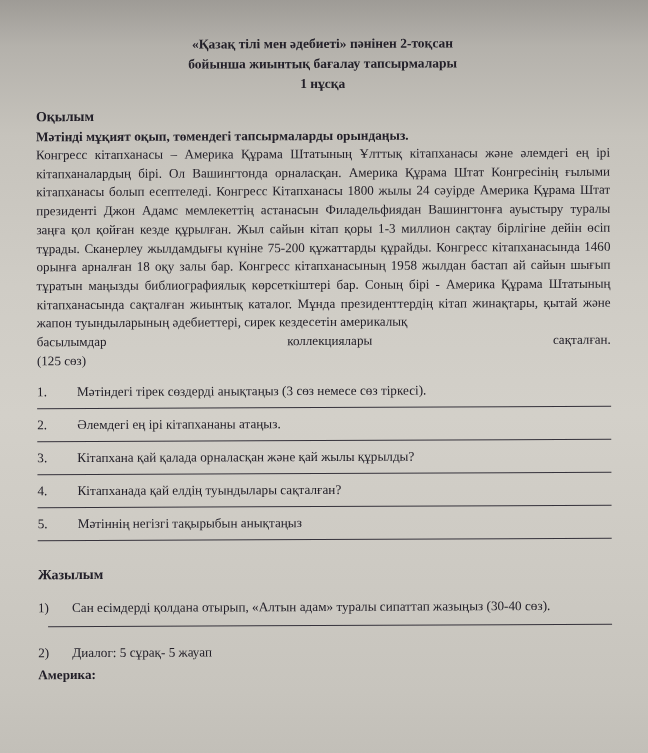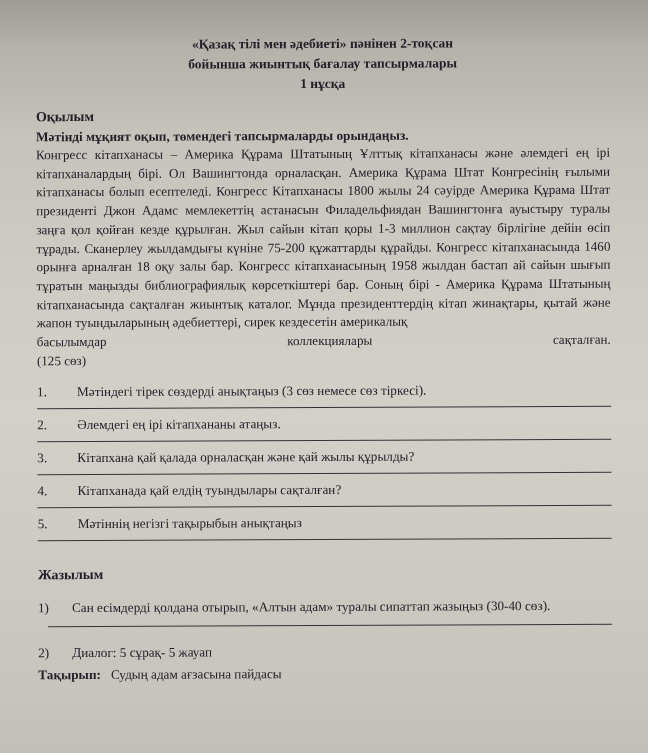--- a/index.html
+++ b/index.html
@@ -115,18 +115,17 @@
     </div>
 
     <div class="task-block task2">
       <div class="t-row">
         <span class="t-num">2)</span>
         <span class="t-text">Диалог: 5 сұрақ- 5 жауап</span>
       </div>
     </div>
 
     <div class="topic-row">
-      <span class="topic-label">Тақырып:</span>
-      <span class="topic-text">Судың адам ағзасына пайдасы</span>
+      <span class="topic-label">Америка:</span>
     </div>
   </div>
 
 </div>
 
 </body></html>

